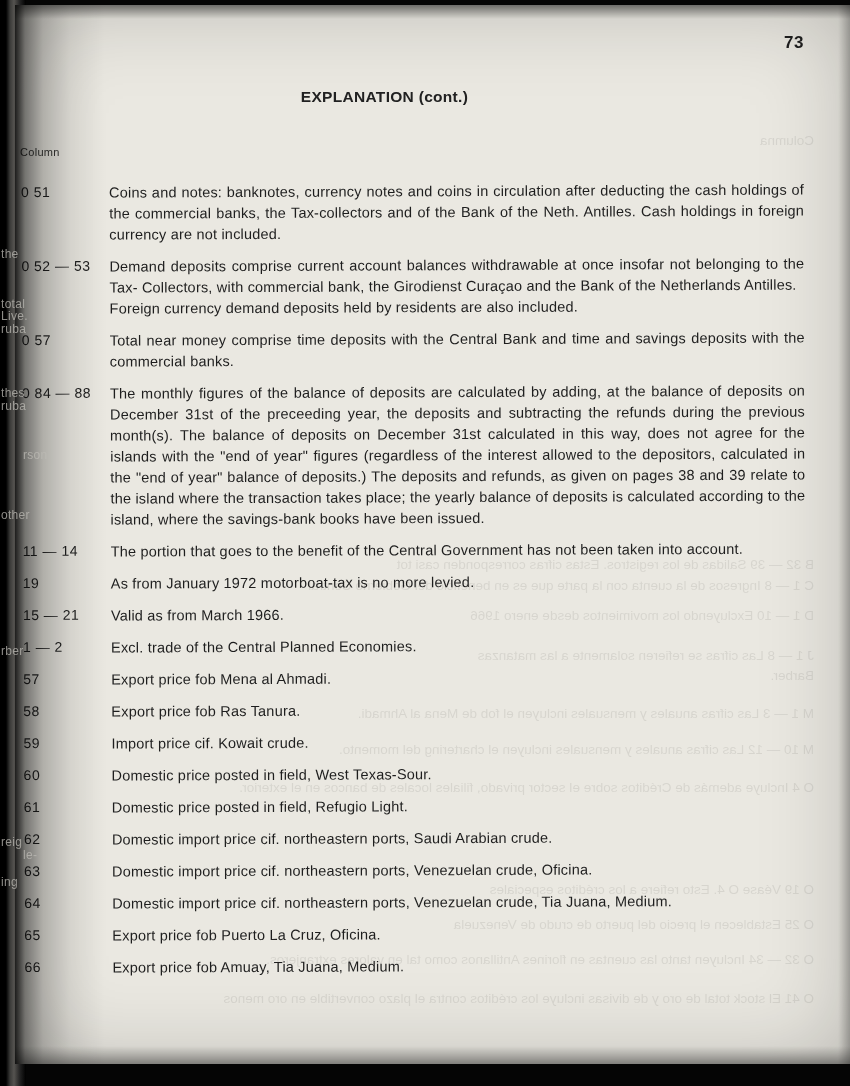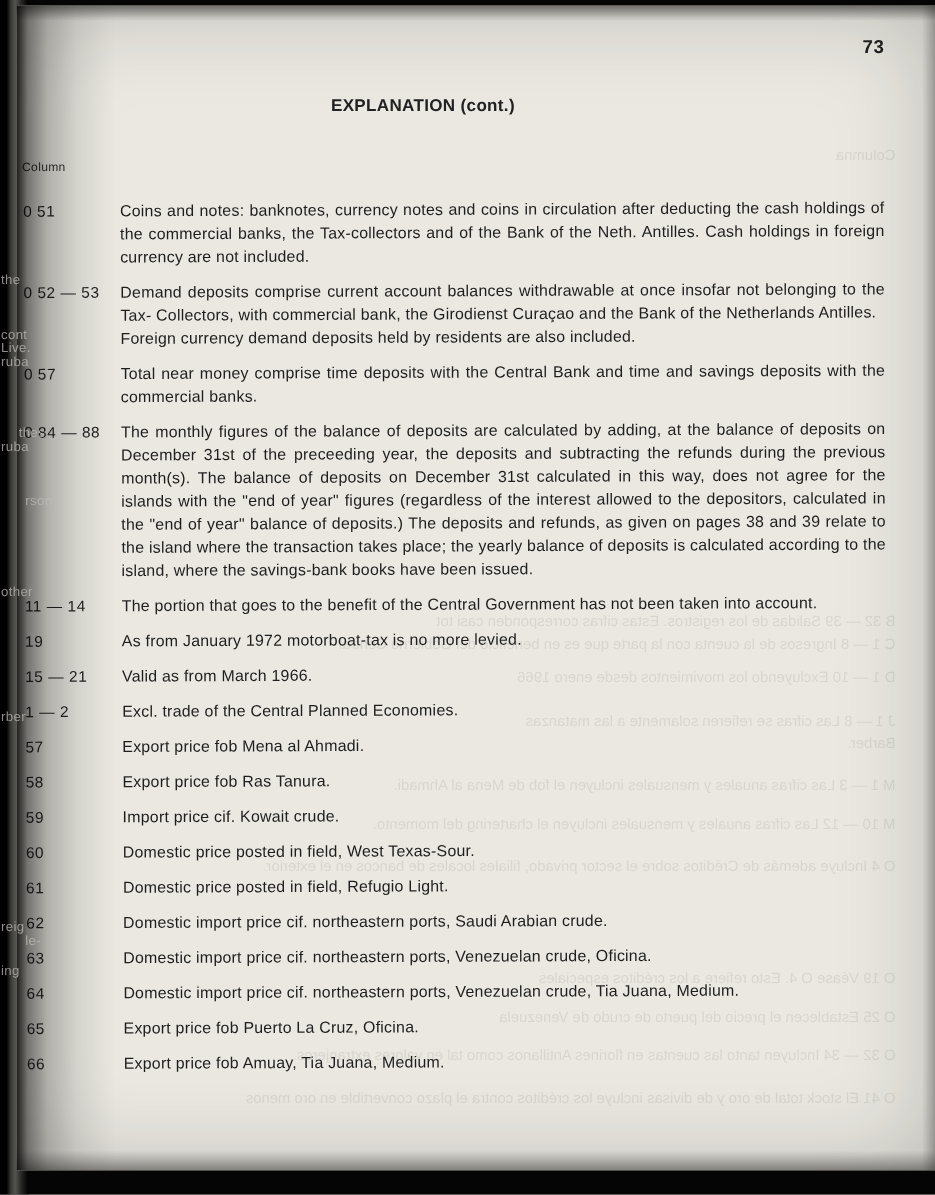--- a/index.html
+++ b/index.html
@@ -73,27 +73,27 @@
       linear-gradient(270deg,rgba(0,0,0,.22) 0,rgba(0,0,0,0) 12px);
   }
 </style>
 </head>
 <body>
 
 <div class="photo">
   <div class="spine-strip"></div>
   <div id="fragments">
       <div class="fragment" style="top: 247px;">the</div>
-      <div class="fragment" style="top: 297px;">cont</div>
+      <div class="fragment" style="top: 297px;">total</div>
       <div class="fragment" style="top: 309px;">Live.</div>
       <div class="fragment" style="top: 322px;">ruba</div>
-      <div class="fragment" style="top: 386px; padding-left: 16px;">thes</div>
+      <div class="fragment" style="top: 386px;">thes</div>
       <div class="fragment" style="top: 399px;">ruba</div>
       <div class="fragment" style="top: 448px; padding-left: 22px;">rson</div>
-      <div class="fragment" style="top: 531px;">other</div>
+      <div class="fragment" style="top: 508px;">other</div>
       <div class="fragment" style="top: 644px;">rber</div>
       <div class="fragment" style="top: 835px;">reig</div>
       <div class="fragment" style="top: 848px; padding-left: 22px;">le-</div>
       <div class="fragment" style="top: 875px;">ing</div>
     </div>
 
   <div class="page">
     <div class="bleed-layer" id="bleed">
         <div class="bleed-line" style="top: 128px;">Columna</div>
         <div class="bleed-line" style="top: 552px;">B  32 — 39   Salidas de los registros. Estas cifras corresponden casi tot</div>

